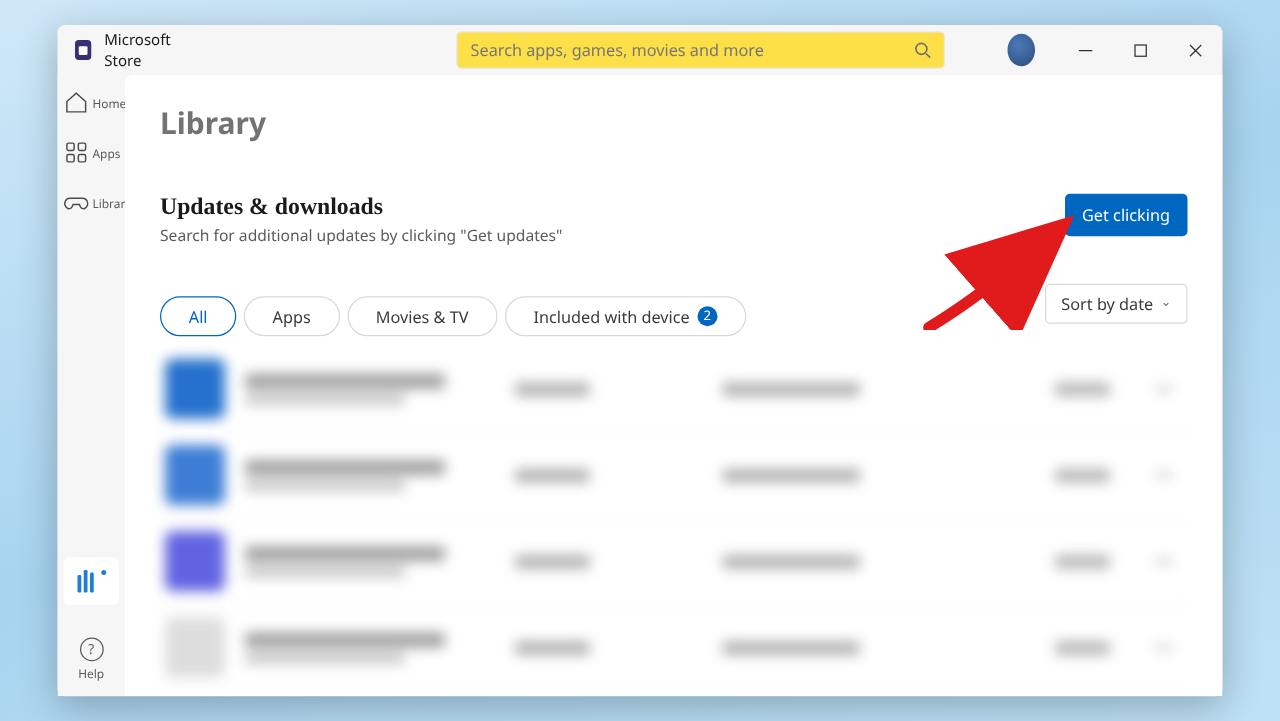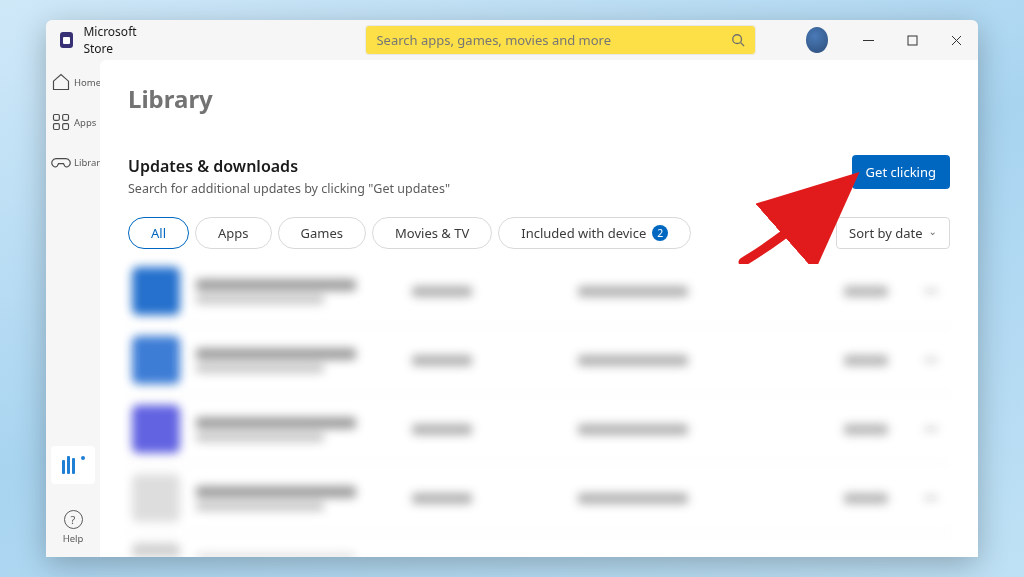--- a/index.html
+++ b/index.html
@@ -65,33 +65,33 @@
 .helpbtn .circ { width:19px; height:19px; border:1.4px solid #5a5a5a; border-radius:50%; display:flex; align-items:center; justify-content:center; font-size:11px; color:#5a5a5a; }
 .helpbtn .lbl { font-size:9.5px; color:#5a5a5a; }
 
 .content {
   flex:1; background:#fff; border-radius:6px 0 0 0; padding:22px 28px 0 28px;
   display:flex; flex-direction:column; overflow:hidden;
 }
 .page-title { font-size:24px; font-weight:700; color:#737373; margin-bottom:40px; }
 .section-row { display:flex; align-items:flex-start; justify-content:space-between; margin-bottom:20px; }
 .section-info { color:#1a1a1a; }
-.section-title { font-size:16px; font-weight:600; margin-bottom:3px; }
+.section-title { font-size:19px; font-weight:600; margin-bottom:3px;font-family:Liberation Serif, serif; }
 .section-sub { font-size:12.5px; color:#5c5c5c; }
 .updates-btn {
   background:#0067c0; color:#fff; border:none; border-radius:4px;
   padding:8px 14px; font-size:13px; cursor:pointer;
 }
 
 .filter-row { display:flex; align-items:center; gap:0; margin-bottom:8px; }
 .pill-group { display:flex; gap:6px; }
 .pill {
   padding:6px 22px; border:1px solid #d9d9d9; border-radius:16px;
   font-size:13px; background:#fff; color:#3b3b3b; cursor:pointer;
-  display:flex; align-items:center; gap:6px;
+  display:flex; align-items:center; gap:6px;margin-top:20px;
 }
 .pill.active { border-color:#0067c0; color:#0067c0; }
 .pill .badge { background:#0067c0; color:#fff; width:16px; height:16px; font-size:10.5px; border-radius:50%; display:flex; align-items:center; justify-content:center; }
 .sort-btn {
   margin-left:auto; padding:6px 12px; border:1px solid #d9d9d9; border-radius:4px;
   background:#fff; font-size:13px; color:#3b3b3b; cursor:pointer;
   display:flex; gap:6px;
 }
 .sort-btn .chev { font-size:10px; color:#6b6b6b; }
 
@@ -218,23 +218,20 @@
 
       <div class="filter-row">
         <div class="pill-group">
           <div class="pill active">
               <span>All</span>
             </div>
           <div class="pill">
               <span>Apps</span>
             </div>
           <div class="pill">
-              <span>Games</span>
-            </div>
-          <div class="pill">
               <span>Movies &amp; TV</span>
             </div>
           <div class="pill">
             <span>Included with device</span>
             <span class="badge">2</span>
           </div>
         </div>
         <div class="sort-btn">
           <span>Sort by date</span>
           <span class="chev">⌄</span>

